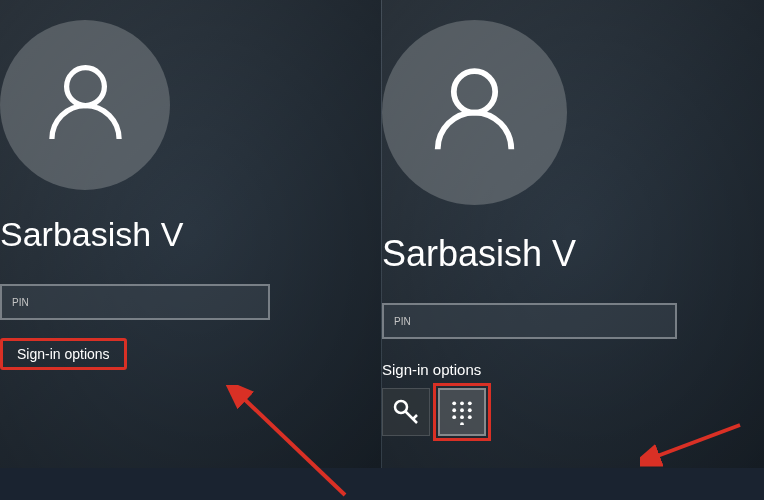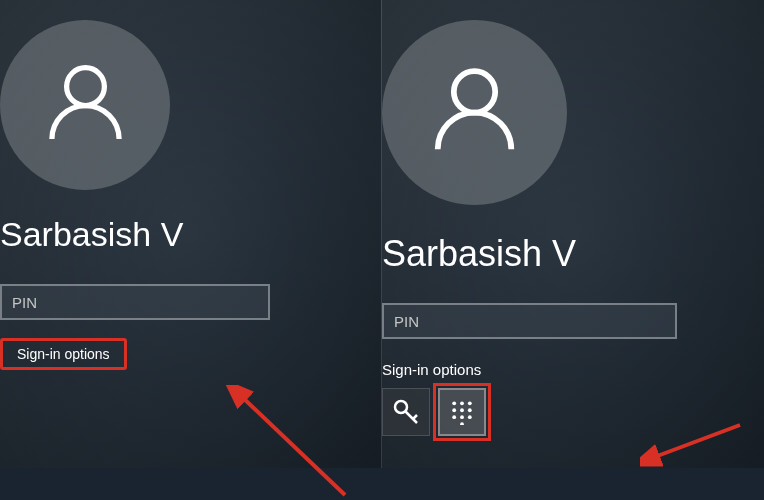--- a/index.html
+++ b/index.html
@@ -59,21 +59,21 @@
       font-weight: 300;
       margin-top: 25px;
       z-index: 1;
     }
     .pin-input {
       width: 270px;
       height: 36px;
       background: rgba(60, 70, 80, 0.5);
       border: 2px solid rgba(170, 175, 180, 0.6);
       color: #d0d0d0;
-      font-size: 15px;
+      font-size: 10px;
       padding: 0 10px;
       margin-top: 30px;
       z-index: 1;
       outline: none;
     }
     .pin-input::placeholder {
       color: #c5c5c5;
     }
     .signin-options {
       color: #ffffff;

